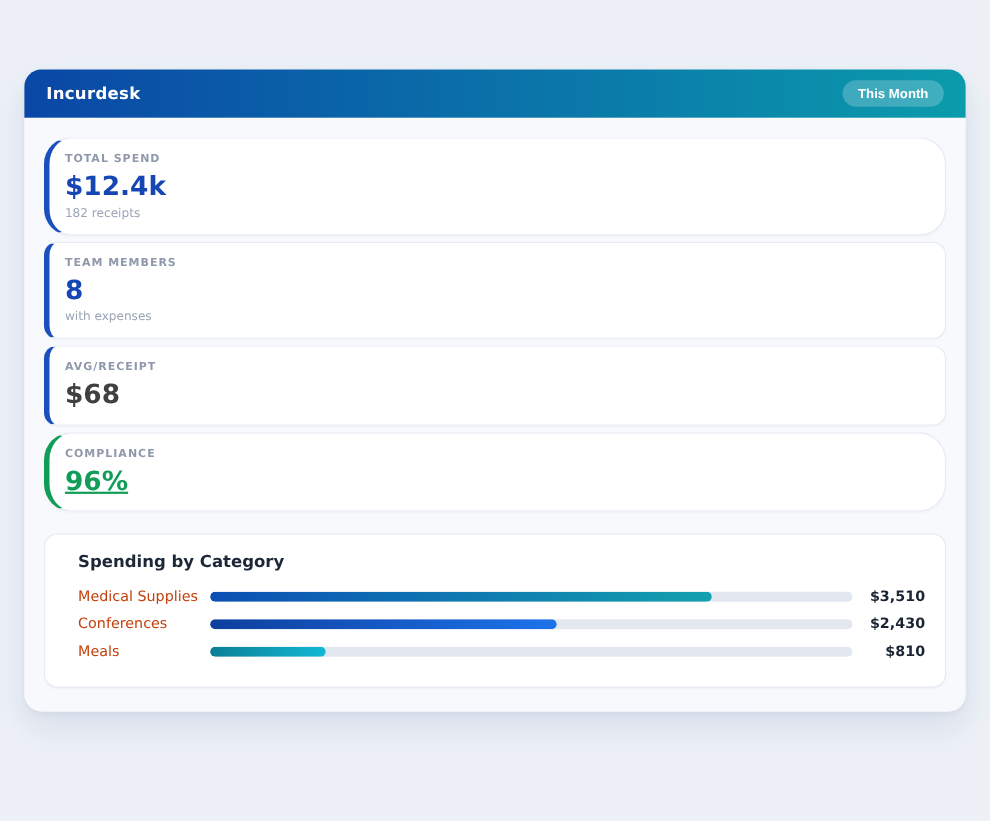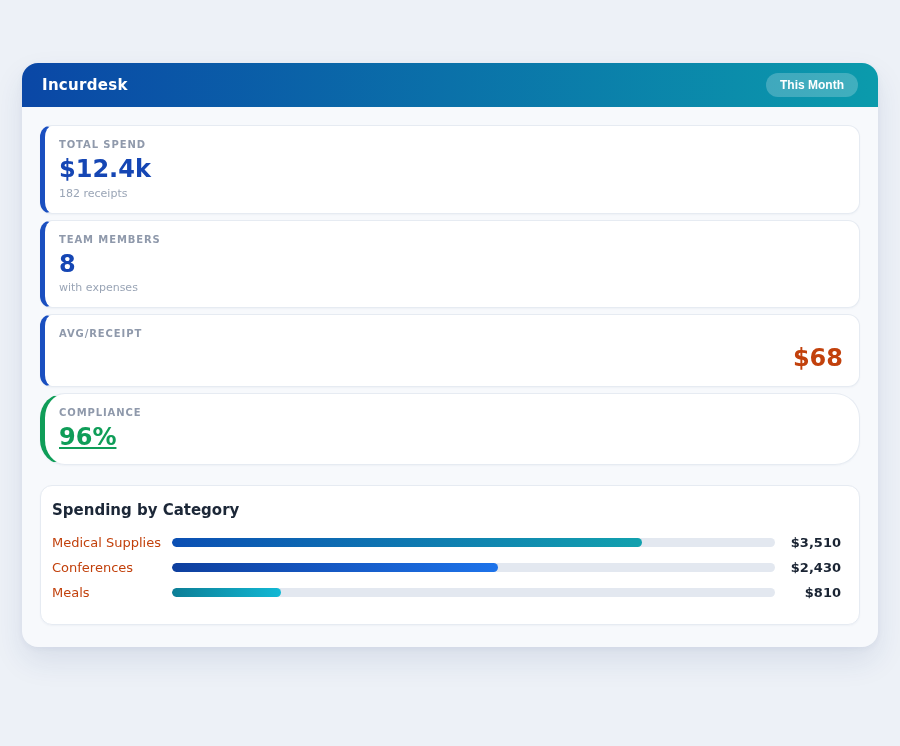--- a/index.html
+++ b/index.html
@@ -66,21 +66,21 @@
   }
   .stat-sub {
     font-size: 11px;
     color: #9aa5b6;
     margin-top: 3px;
   }
   .chart-card {
     background: #ffffff;
     border: 1px solid #e6ebf2;
     border-radius: 12px;
-    padding: 15px 18px 19px 11px;
+    padding: 15px 18px 19px 30px;
     margin-top: 20px;
     box-shadow: 0 1px 2px rgba(16, 42, 90, 0.04);
   }
   .chart-title {
     font-size: 15px;
     font-weight: bold;
     color: #1c2737;
     margin-bottom: 11px;
   }
   .chart-row {
@@ -121,35 +121,35 @@
 <div class="page">
   <div class="container">
 
     <div class="header" style="background: linear-gradient(90deg, rgb(10, 71, 166), rgb(11, 155, 172));">
       <div class="app-title">Incurdesk</div>
       <button class="badge">This Month</button>
     </div>
 
     <div class="body">
 
-      <div class="stat-card" style="border-left-color: rgb(26, 79, 192);">
+      <div class="stat-card" style="border-left-color: rgb(26, 79, 192); border-radius: 24px;">
         <div class="stat-label">TOTAL SPEND</div>
         <div class="stat-value" style="color: rgb(21, 70, 180);">$12.4k</div>
         <div class="stat-sub">182 receipts</div>
       </div>
 
       <div class="stat-card" style="border-left-color: rgb(26, 79, 192);">
         <div class="stat-label">TEAM MEMBERS</div>
         <div class="stat-value" style="color: rgb(21, 70, 180);">8</div>
         <div class="stat-sub">with expenses</div>
       </div>
 
       <div class="stat-card" style="border-left-color: rgb(26, 79, 192);">
         <div class="stat-label">AVG/RECEIPT</div>
-        <div class="stat-value" style="color: #c2410c; text-align: right;">$68</div>
+        <div class="stat-value" style="color: #404040;">$68</div>
       </div>
 
       <div class="stat-card" style="border-left-color: rgb(15, 157, 88); border-radius: 25px;">
         <div class="stat-label">COMPLIANCE</div>
         <div class="stat-value" style="color: rgb(15, 157, 88); text-decoration: underline;">96%</div>
       </div>
 
       <div class="chart-card">
         <div class="chart-title">Spending by Category</div>
 

